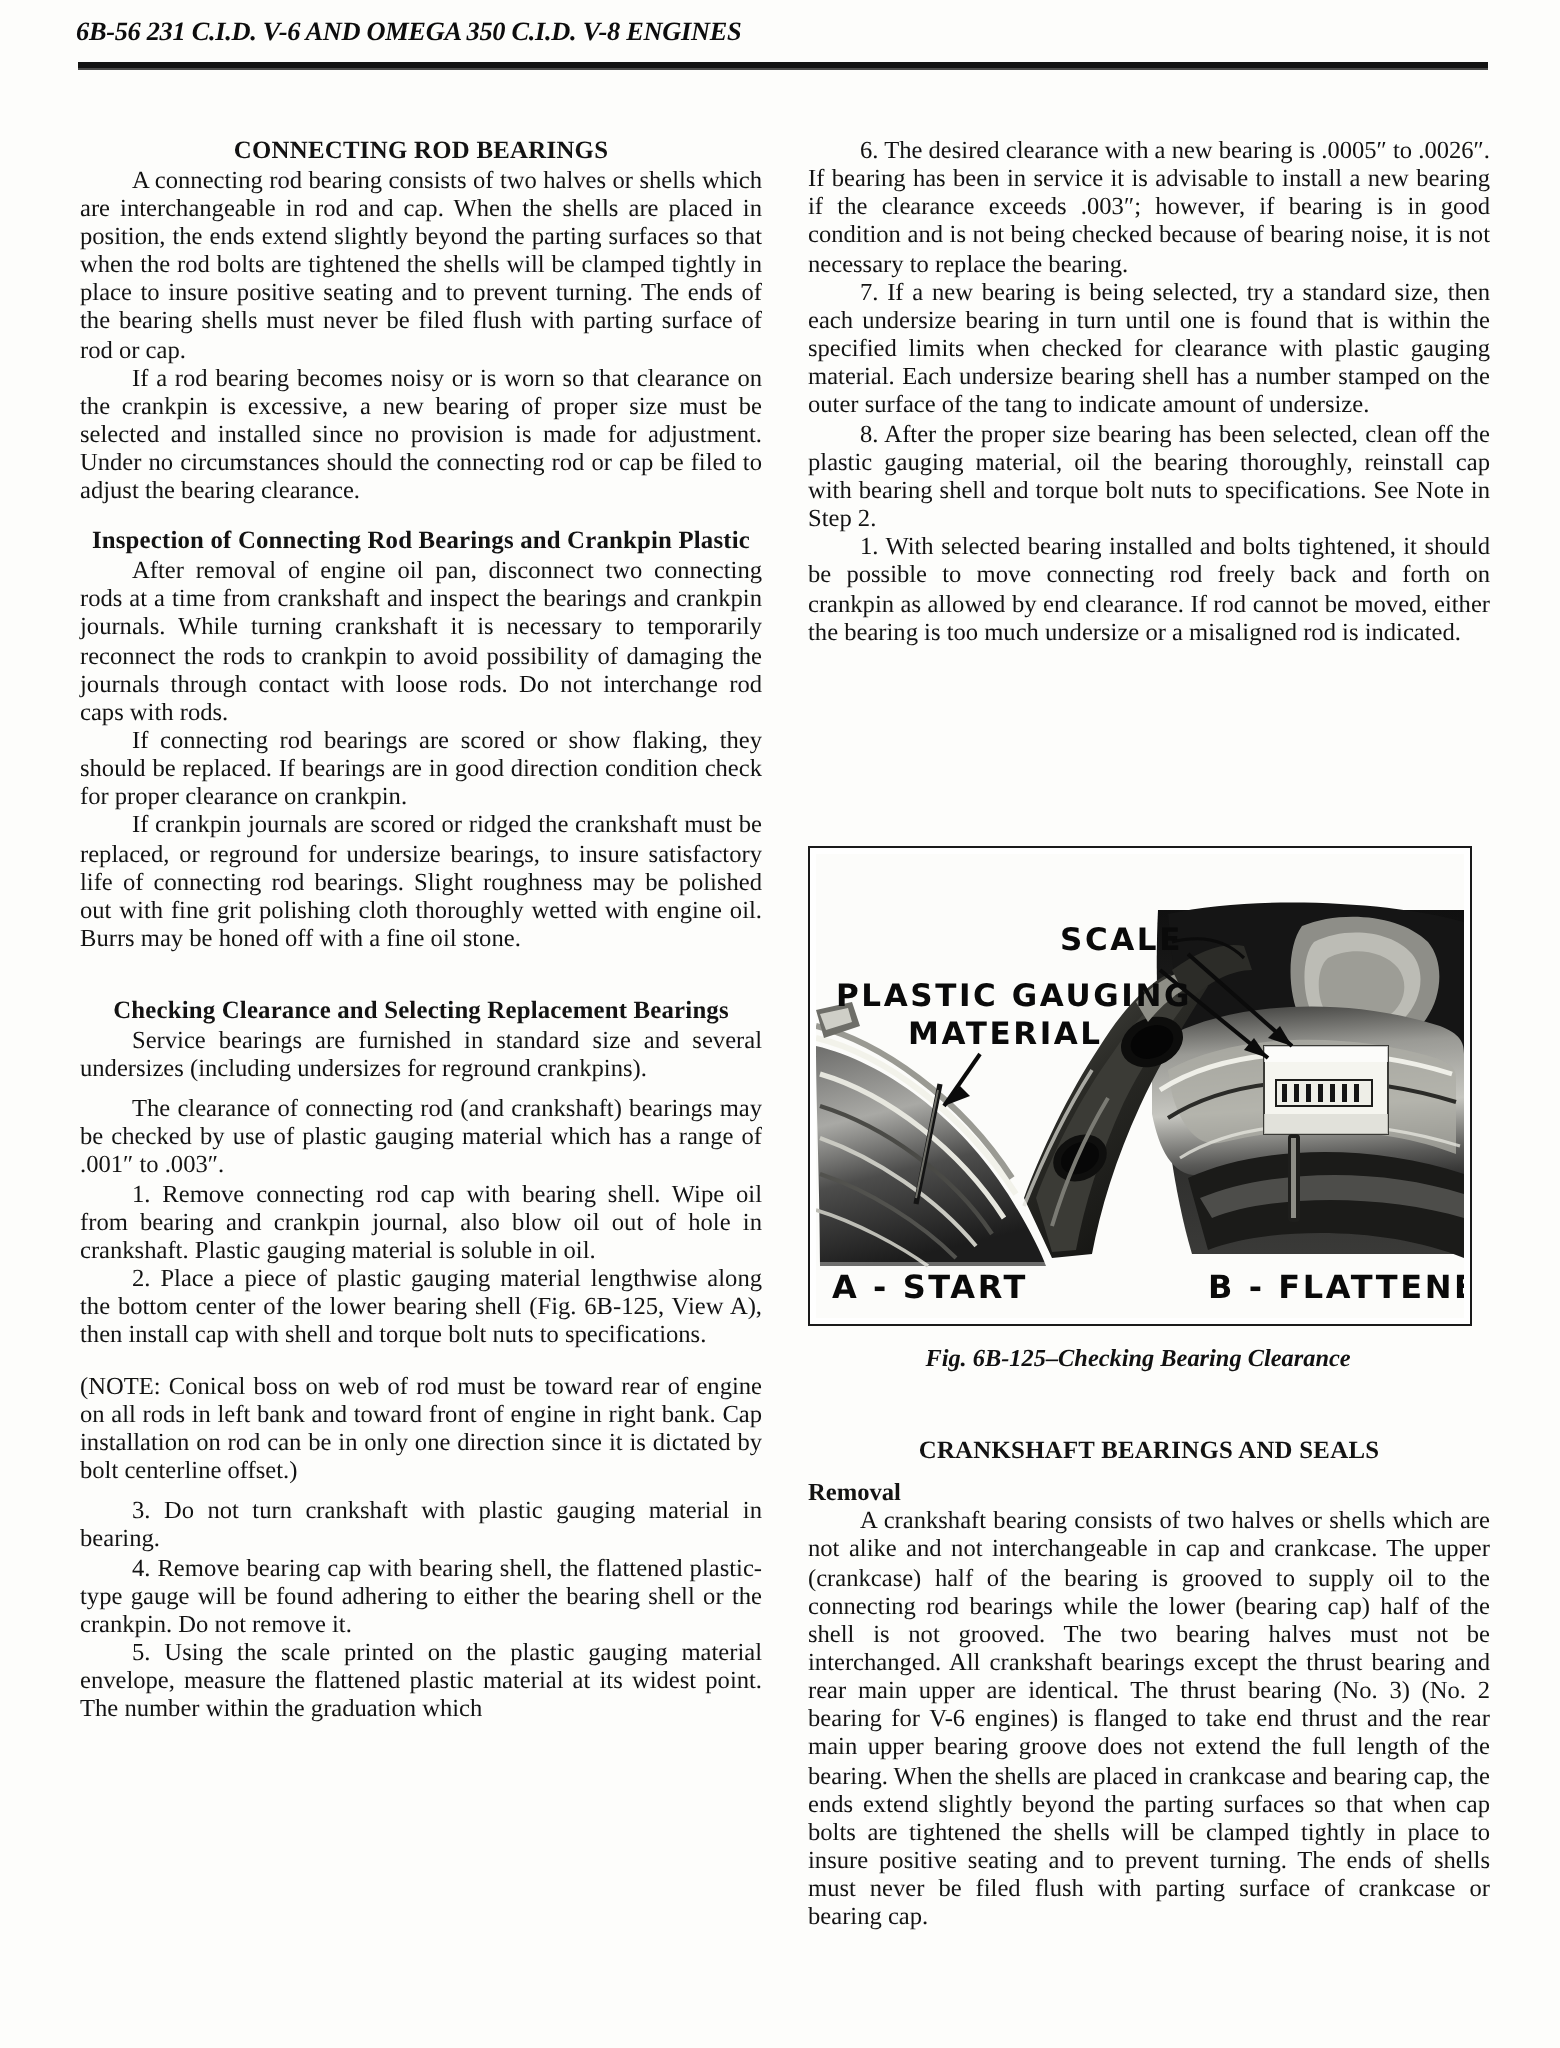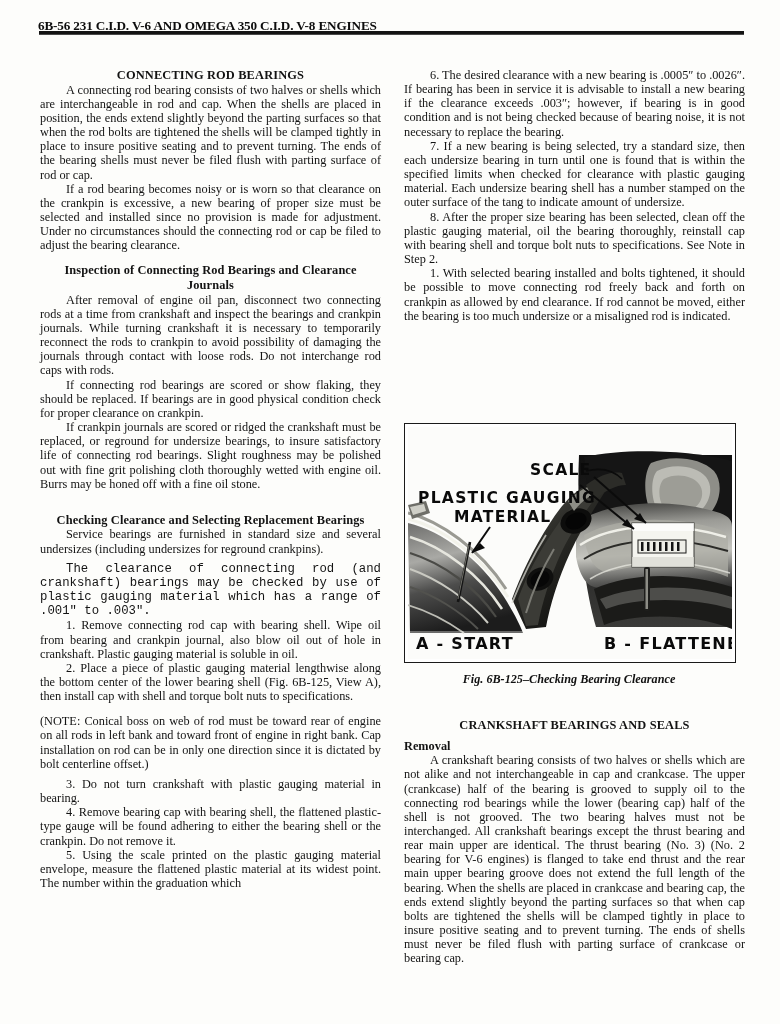--- a/index.html
+++ b/index.html
@@ -14,22 +14,23 @@
     height: 1024px;
     background: #fdfdfb;
     overflow: hidden;
     font-family: "Liberation Serif", "DejaVu Serif", serif;
     color: #111111;
   }
   
   .header {
     position: absolute;
     left: 38px;
-    top: 18px;
+    top: 8px;
     width: 706px;
+    font-style: italic;
   }
   .header-text {
     font-family: "Liberation Serif", "DejaVu Serif", serif;
     font-weight: bold;
     font-size: 13.2px;
     letter-spacing: -0.15px;
     color: #0d0d0d;
     white-space: nowrap;
   }
   .header-rule {
@@ -63,21 +64,21 @@
   }
   .col-left  { left: 40px; }
   .col-right { left: 404px; }
 
   .col p {
     margin: 0;
     text-indent: 26px;
     hyphens: none;
   }
   .col p.noindent { text-indent: 0; }
-  .col p.gap-sm { margin-top: 6px; font-family: Liberation Mono, monospace; }
+  .col p.gap-sm { margin-top: 6px; }
 
   h2.sec-head {
     margin: 0;
     font-size: 12.4px;
     line-height: 14.6px;
     font-weight: bold;
     letter-spacing: 0.1px;
     text-align: center;
     text-indent: 0;
   }
@@ -145,23 +146,23 @@
   <div class="header">
     <div class="header-text">6B-56   231 C.I.D. V-6 AND OMEGA 350 C.I.D. V-8 ENGINES</div>
   </div>
   <div class="header-rule"></div>
 
   <div class="col col-left">
     <h2 class="sec-head caps">CONNECTING ROD BEARINGS</h2>
     <p>A connecting rod bearing consists of two halves or shells which are interchangeable in rod and cap. When the shells are placed in position, the ends extend slightly beyond the parting surfaces so that when the rod bolts are tightened the shells will be clamped tightly in place to insure positive seating and to prevent turning. The ends of the bearing shells must never be filed flush with parting surface of rod or cap.</p>
     <p>If a rod bearing becomes noisy or is worn so that clearance on the crankpin is excessive, a new bearing of proper size must be selected and installed since no provision is made for adjustment. Under no circumstances should the connecting rod or cap be filed to adjust the bearing clearance.</p>
     <div class="spacer-md"></div>
-    <h2 class="sec-head">Inspection of Connecting Rod Bearings and Clearance Journals</h2>
+    <h2 class="sec-head">Inspection of Connecting Rod Bearings and Crankpin Plastic</h2>
     <p>After removal of engine oil pan, disconnect two connecting rods at a time from crankshaft and inspect the bearings and crankpin journals. While turning crankshaft it is necessary to temporarily reconnect the rods to crankpin to avoid possibility of damaging the journals through contact with loose rods. Do not interchange rod caps with rods.</p>
-    <p>If connecting rod bearings are scored or show flaking, they should be replaced. If bearings are in good physical condition check for proper clearance on crankpin.</p>
+    <p>If connecting rod bearings are scored or show flaking, they should be replaced. If bearings are in good direction condition check for proper clearance on crankpin.</p>
     <p>If crankpin journals are scored or ridged the crankshaft must be replaced, or reground for undersize bearings, to insure satisfactory life of connecting rod bearings. Slight roughness may be polished out with fine grit polishing cloth thoroughly wetted with engine oil. Burrs may be honed off with a fine oil stone.</p>
     <div class="spacer-xl"></div>
     <h2 class="sec-head">Checking Clearance and Selecting Replacement Bearings</h2>
     <p>Service bearings are furnished in standard size and several undersizes (including undersizes for reground crankpins).</p>
     <p class="gap-sm">The clearance of connecting rod (and crankshaft) bearings may be checked by use of plastic gauging material which has a range of .001″ to .003″.</p>
     <p>1. Remove connecting rod cap with bearing shell. Wipe oil from bearing and crankpin journal, also blow oil out of hole in crankshaft. Plastic gauging material is soluble in oil.</p>
     <p>2. Place a piece of plastic gauging material lengthwise along the bottom center of the lower bearing shell (Fig. 6B-125, View A), then install cap with shell and torque bolt nuts to specifications.</p>
     <div class="spacer-md"></div>
     <p class="noindent">(NOTE: Conical boss on web of rod must be toward rear of engine on all rods in left bank and toward front of engine in right bank. Cap installation on rod can be in only one direction since it is dictated by bolt centerline offset.)</p>
     <div class="spacer-sm"></div>

